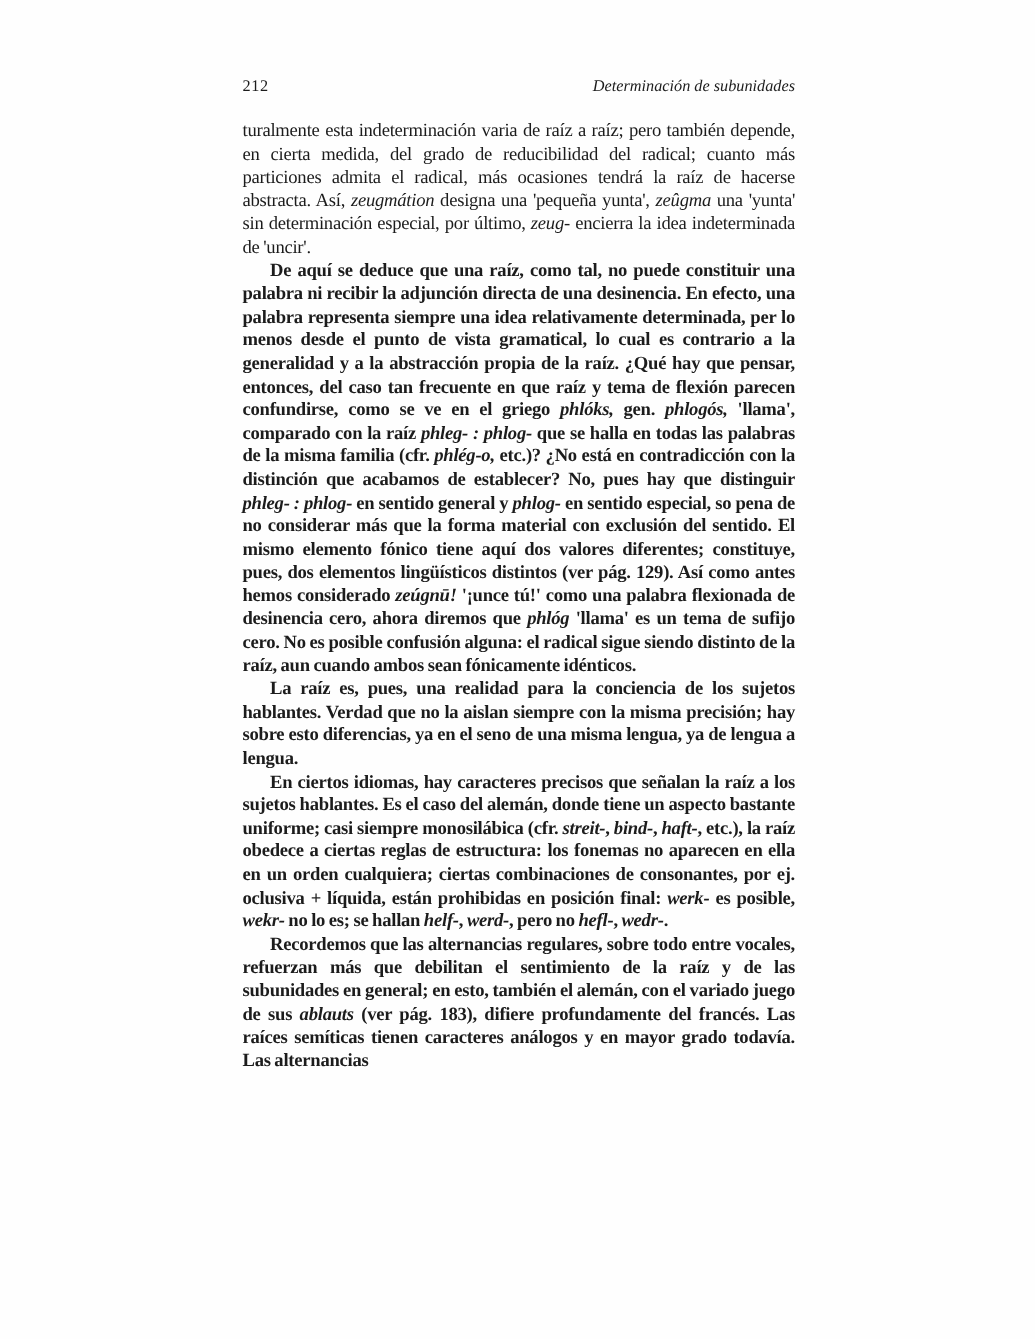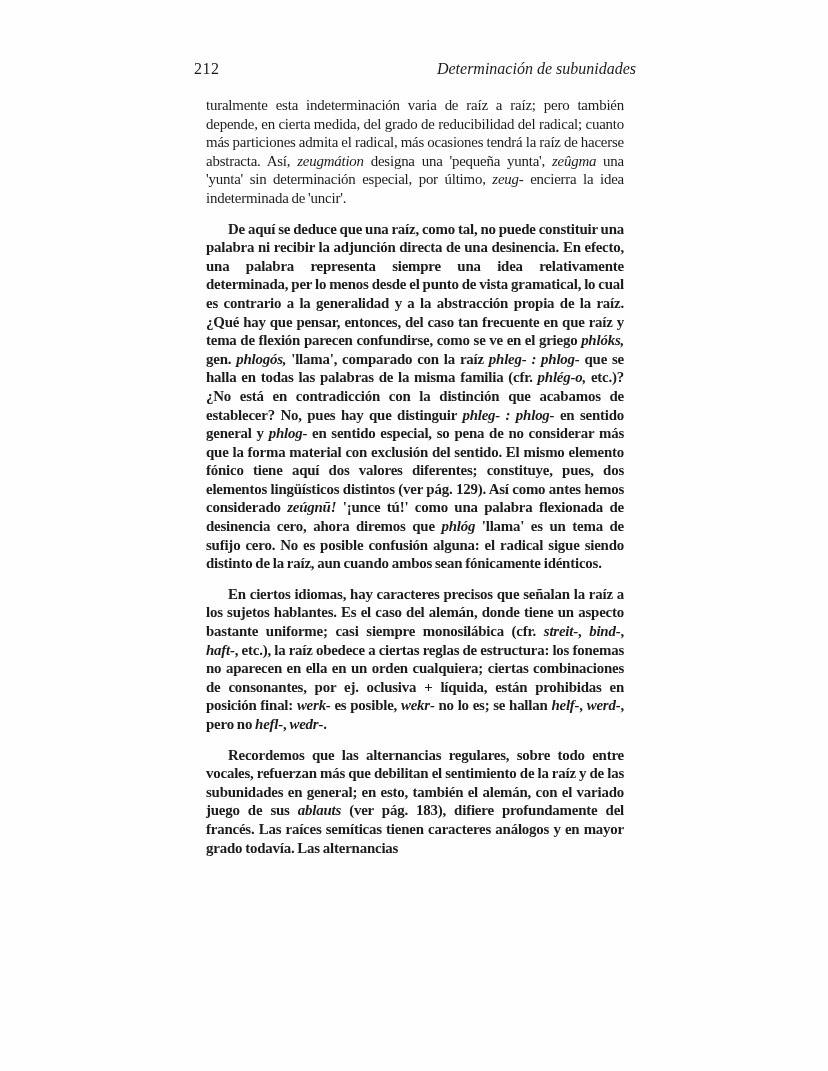--- a/index.html
+++ b/index.html
@@ -20,49 +20,50 @@
   .content {
     position: absolute;
     left: 194px;
     top: 60px;
     width: 442px;
   }
   .page-header {
     display: flex;
     justify-content: space-between;
     align-items: baseline;
-    font-size: 16px;
+    font-size: 13px;
     line-height: 18px;
   }
   .page-number { font-style: normal; letter-spacing: 0.5px; }
   .running-title { font-style: italic; }
   .body-text {
     margin-top: 18px;
     font-size: 14.9px;
     line-height: 18.6px;
     text-align: justify;
     letter-spacing: -0.2px;
     word-spacing: -0.6px;
   }
   .body-text p.para {
-    margin: 12px;
+    margin: 0;
     padding: 0;
   }
   .body-text p.indent { text-indent: 22px; font-weight: bold; }
   .it { font-style: italic; }
 </style>
 </head>
 <body>
 
 <div class="page">
   <div class="content">
     <div class="page-header">
       <span class="page-number">212</span>
       <span class="running-title">Determinación de subunidades</span>
     </div>
     <div class="body-text">
         <p class="para"><span>turalmente esta indeterminación varia de raíz a raíz; pero también depende, en cierta medida, del grado de reducibilidad del radical; cuanto más particiones admita el radical, más ocasiones tendrá la raíz de hacerse abstracta. Así, </span><span class="it">zeugmátion</span><span> designa una 'pequeña yunta', </span><span class="it">zeûgma</span><span> una 'yunta' sin determinación especial, por último, </span><span class="it">zeug-</span><span> encierra la idea indeterminada de 'uncir'.</span></p>
         <p class="para indent"><span>De aquí se deduce que una raíz, como tal, no puede constituir una palabra ni recibir la adjunción directa de una desinencia. En efecto, una palabra representa siempre una idea relativamente determinada, per lo menos desde el punto de vista gramatical, lo cual es contrario a la generalidad y a la abstracción propia de la raíz. ¿Qué hay que pensar, entonces, del caso tan frecuente en que raíz y tema de flexión parecen confundirse, como se ve en el griego </span><span class="it">phlóks,</span><span> gen. </span><span class="it">phlogós,</span><span> 'llama', comparado con la raíz </span><span class="it">phleg- : phlog-</span><span> que se halla en todas las palabras de la misma familia (cfr. </span><span class="it">phlég-o,</span><span> etc.)? ¿No está en contradicción con la distinción que acabamos de establecer? No, pues hay que distinguir </span><span class="it">phleg- : phlog-</span><span> en sentido general y </span><span class="it">phlog-</span><span> en sentido especial, so pena de no considerar más que la forma material con exclusión del sentido. El mismo elemento fónico tiene aquí dos valores diferentes; constituye, pues, dos elementos lingüísticos distintos (ver pág. 129). Así como antes hemos considerado </span><span class="it">zeúgnū!</span><span> '¡unce tú!' como una palabra flexionada de desinencia cero, ahora diremos que </span><span class="it">phlóg</span><span> 'llama' es un tema de sufijo cero. No es posible confusión alguna: el radical sigue siendo distinto de la raíz, aun cuando ambos sean fónicamente idénticos.</span></p>
+        <p class="para indent"><span>La raíz es, pues, una realidad para la conciencia de los sujetos hablantes. Verdad que no la aislan siempre con la misma precisión; hay sobre esto diferencias, ya en el seno de una misma lengua, ya de lengua a lengua.</span></p>
         <p class="para indent"><span>En ciertos idiomas, hay caracteres precisos que señalan la raíz a los sujetos hablantes. Es el caso del alemán, donde tiene un aspecto bastante uniforme; casi siempre monosilábica (cfr. </span><span class="it">streit-</span><span>, </span><span class="it">bind-</span><span>, </span><span class="it">haft-</span><span>, etc.), la raíz obedece a ciertas reglas de estructura: los fonemas no aparecen en ella en un orden cualquiera; ciertas combinaciones de consonantes, por ej. oclusiva + líquida, están prohibidas en posición final: </span><span class="it">werk-</span><span> es posible, </span><span class="it">wekr-</span><span> no lo es; se hallan </span><span class="it">helf-</span><span>, </span><span class="it">werd-</span><span>, pero no </span><span class="it">hefl-</span><span>, </span><span class="it">wedr-</span><span>.</span></p>
         <p class="para indent"><span>Recordemos que las alternancias regulares, sobre todo entre vocales, refuerzan más que debilitan el sentimiento de la raíz y de las subunidades en general; en esto, también el alemán, con el variado juego de sus </span><span class="it">ablauts</span><span> (ver pág. 183), difiere profundamente del francés. Las raíces semíticas tienen caracteres análogos y en mayor grado todavía. Las alternancias</span></p>
       </div>
   </div>
 </div>
 
 </body></html>

